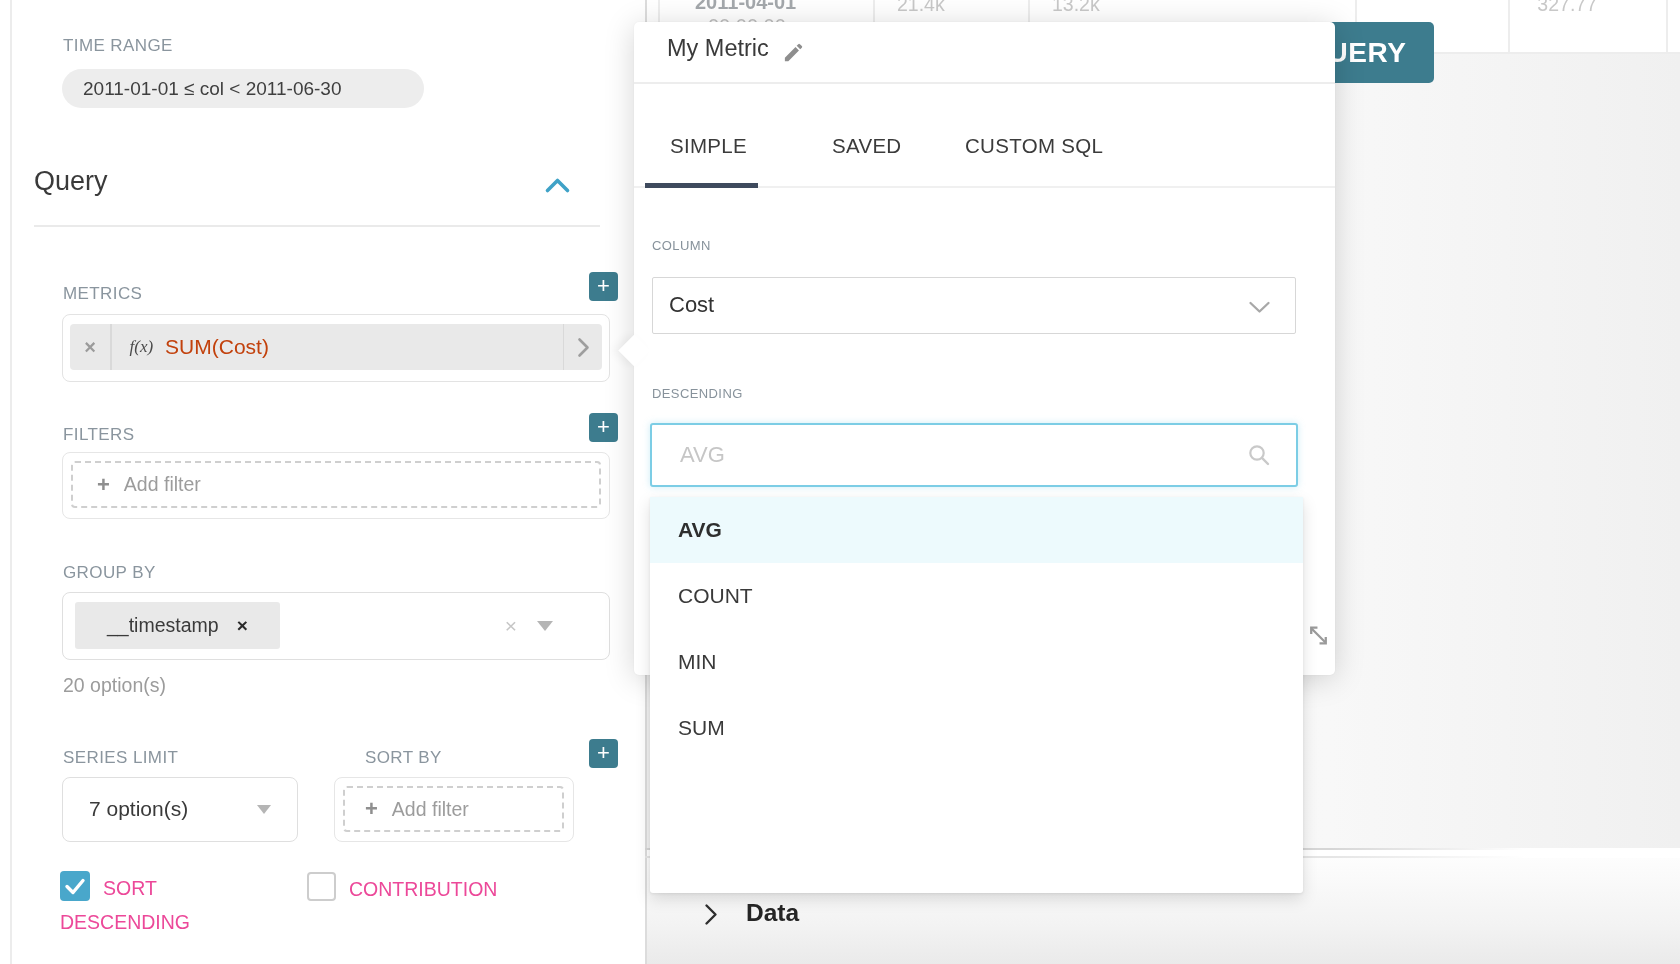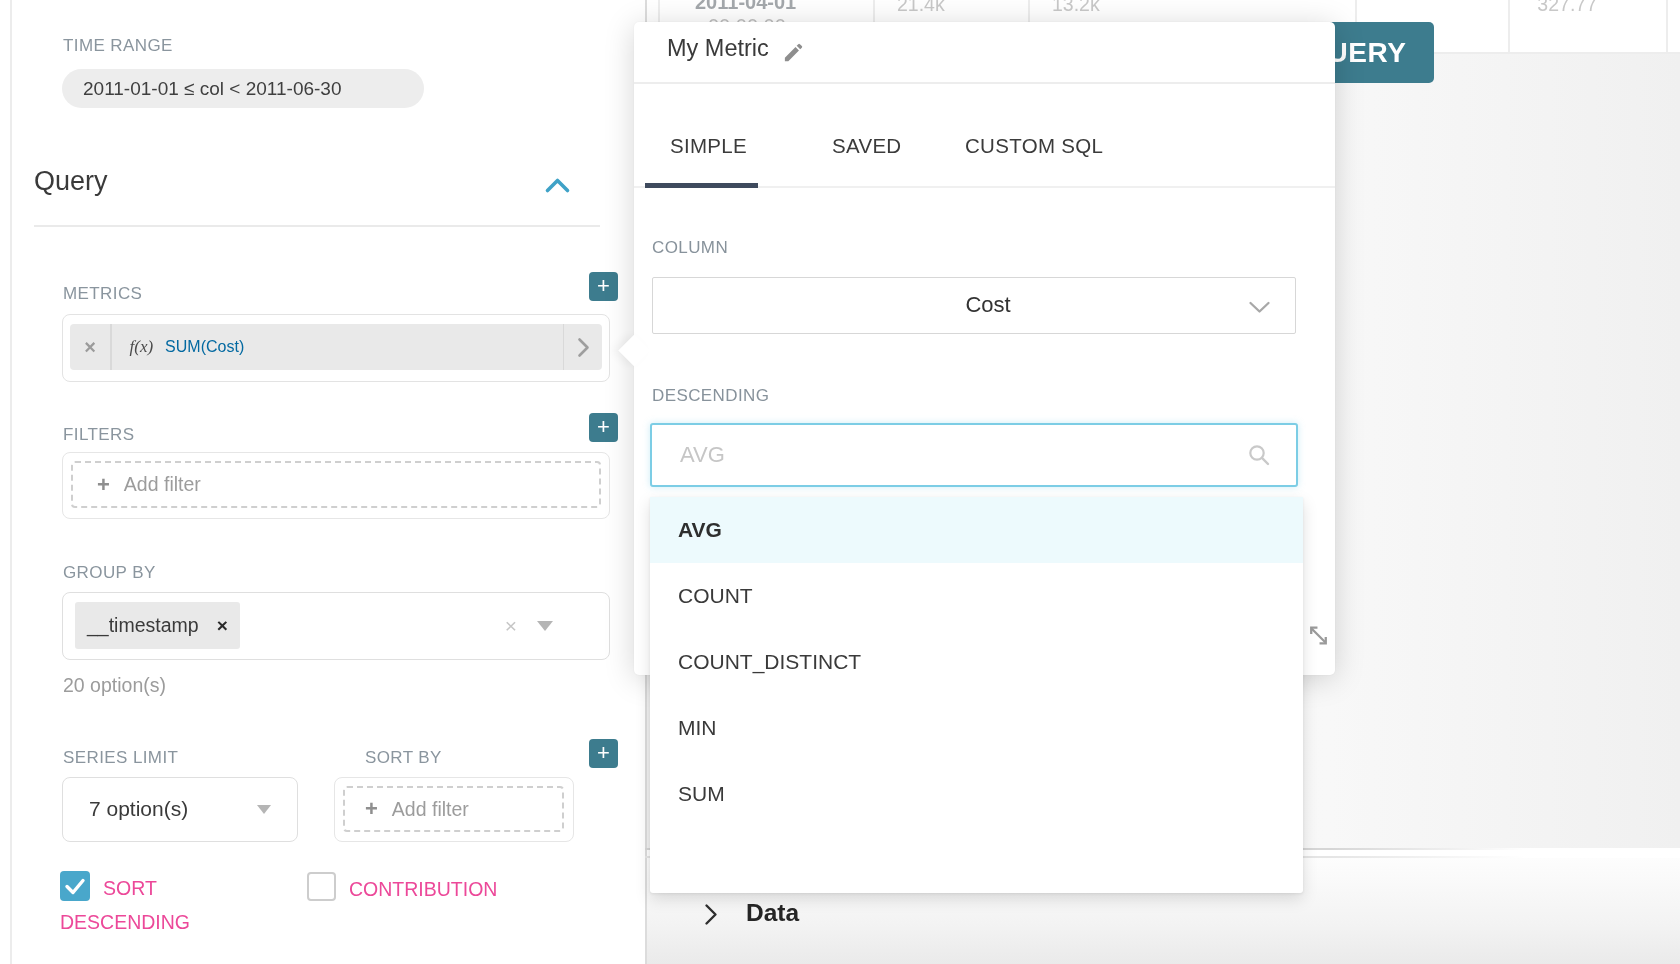--- a/index.html
+++ b/index.html
@@ -51,37 +51,37 @@
   .plus-sortby{left:589px;top:739px;}
 
   .metric-outer{left:62px;top:314px;width:548px;height:68px;border:1.5px solid #e3e3e3;
                 border-radius:8px;box-sizing:border-box;background:#fff;}
   .metric-pill{left:70px;top:324px;width:532px;height:46px;background:#e9e9e9;border-radius:4px;
                display:flex;align-items:center;}
   .metric-x{width:40px;text-align:center;color:#9b9b9b;font-size:20px;font-weight:700;}
   .metric-sep{width:1.5px;align-self:stretch;background:#d9d9d9;}
   .metric-fx{margin-left:18px;font-size:17px;color:#4a4a4a;
              font-family:"Liberation Serif","DejaVu Serif",serif;font-style:italic;}
-  .metric-name{margin-left:12px;font-size:16px;color:#0369a1;}
+  .metric-name{margin-left:12px;font-size:21px;color:#c2410c;}
   .metric-spacer{flex:1;}
   .metric-chev{width:38px;display:flex;align-items:center;justify-content:center;}
 
   .lbl-filters{left:63px;top:425px;}
   .dash-outer{border:1.5px solid #e6e6e6;border-radius:8px;box-sizing:border-box;background:#fff;}
   .filter-outer{left:62px;top:452px;width:548px;height:67px;}
   .dash-inner{position:absolute;border:2px dashed #cfcfcf;border-radius:4px;box-sizing:border-box;
               display:flex;align-items:center;color:#9c9c9c;font-size:19.5px;}
   .filter-dash{left:8px;top:8px;width:530px;height:47px;}
   .dash-plus{color:#8f8f8f;font-size:22px;font-weight:700;margin:0 14px 0 24px;}
 
   .lbl-groupby{left:63px;top:563px;}
   .gb-select{left:62px;top:592px;width:548px;height:68px;border:1.5px solid #dfdfdf;border-radius:8px;
              box-sizing:border-box;background:#fff;}
   .gb-tag{position:absolute;left:12px;top:9px;height:47px;background:#e9e9e9;border-radius:3px;
-          display:flex;align-items:center;padding:0 12px;font-size:19.5px;color:#3a3a3a;}
+          display:flex;align-items:center;padding:0 32px;font-size:19.5px;color:#3a3a3a;}
   .gb-tag-x{margin-left:18px;font-weight:700;font-size:19px;color:#2b2b2b;}
   .gb-clear{position:absolute;right:92px;top:0;height:65px;line-height:65px;color:#c6c6c6;font-size:21px;}
   .caret-down{width:0;height:0;border-left:8px solid transparent;border-right:8px solid transparent;
               border-top:10px solid #b5b5b5;}
   .gb-caret{position:absolute;right:56px;top:28px;}
   .gb-count{left:63px;top:674px;font-size:19.5px;color:#9c9c9c;}
 
   .lbl-serieslimit{left:63px;top:748px;}
   .lbl-sortby{left:365px;top:748px;}
   .sl-select{left:62px;top:777px;width:236px;height:65px;border:1.5px solid #dfdfdf;border-radius:8px;
@@ -107,26 +107,26 @@
              transform:rotate(45deg);box-shadow:-4px 4px 9px rgba(0,0,0,.05);}
   .pop-title{position:absolute;left:33px;top:13px;font-size:23.5px;color:#3a3a3a;}
   .pop-pencil{position:absolute;left:148px;top:19px;}
   .pop-hr{position:absolute;left:0;top:60px;width:100%;height:1.5px;background:#ededed;}
   .tab{position:absolute;top:112px;font-size:20.5px;color:#3b3b3b;letter-spacing:.3px;}
   .tab-simple{left:36px;}
   .tab-saved{left:198px;}
   .tab-custom{left:331px;}
   .tab-baseline{position:absolute;left:0;top:164px;width:100%;height:1.5px;background:#f0f0f0;}
   .tab-underline{position:absolute;left:11px;top:161px;width:113px;height:5px;background:#3e4a5d;}
-  .pop-label{position:absolute;left:18px;font-size:17px;color:#87929b;letter-spacing:.4px;font-weight:500;}
+  .pop-label{position:absolute;left:18px;font-size:13px;color:#87929b;letter-spacing:.4px;font-weight:500;}
   .lbl-column{top:216px;}
   .lbl-aggregate{top:364px;}
   .cost-select{position:absolute;left:18px;top:255px;width:644px;height:57px;border:1.5px solid #d7d7d7;
                border-radius:2px;box-sizing:border-box;font-size:22px;color:#333;line-height:54px;
-               padding-left:28px;background:#fff;text-align:center;}
+               padding-left:16px;background:#fff;}
   .cost-chev{position:absolute;right:24px;top:23px;}
   .agg-input{position:absolute;left:16px;top:401px;width:648px;height:64px;border:2px solid #7ccde5;
              border-radius:3px;box-sizing:border-box;background:#fff;
              box-shadow:0 0 7px rgba(110,200,230,.35);display:flex;align-items:center;}
   .agg-ph{margin-left:28px;font-size:22px;color:#c6c6c6;flex:1;}
   .agg-search{margin-right:24px;}
   .pop-resize{position:absolute;left:672px;top:600px;}
 
   
   .dropdown{left:650px;top:497px;width:653px;height:396px;background:#fff;z-index:30;
@@ -285,16 +285,15 @@
       <line x1="5.5" y1="6.5" x2="18.5" y2="19.5" stroke="#9a9a9a" stroke-width="2.2"></line>
       <polyline points="11,5.5 5,5.5 5,11.5" fill="none" stroke="#9a9a9a" stroke-width="2.2"></polyline>
       <polyline points="13,20.5 19,20.5 19,14.5" fill="none" stroke="#9a9a9a" stroke-width="2.2"></polyline>
     </svg>
   </div>
 </div>
 
 <div class="abs dropdown">
   <div class="dd-item hl">AVG</div>
   <div class="dd-item">COUNT</div>
-  <div class="dd-item">COUNT_DISTINCT</div>
   <div class="dd-item">MIN</div>
   <div class="dd-item">SUM</div>
 </div>
 
 </body></html>

